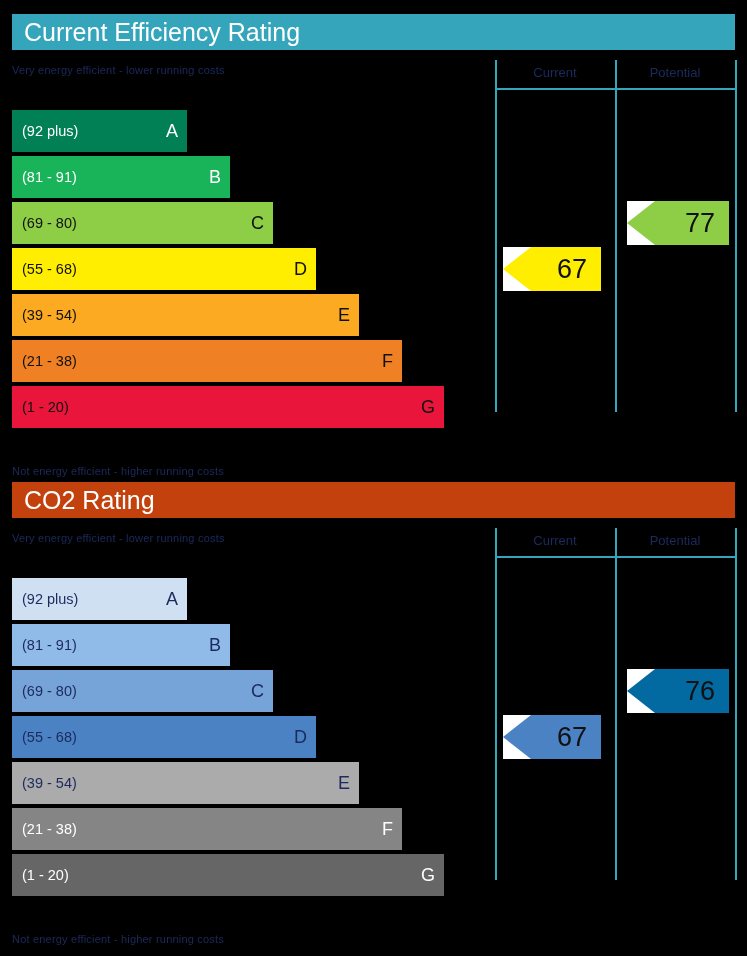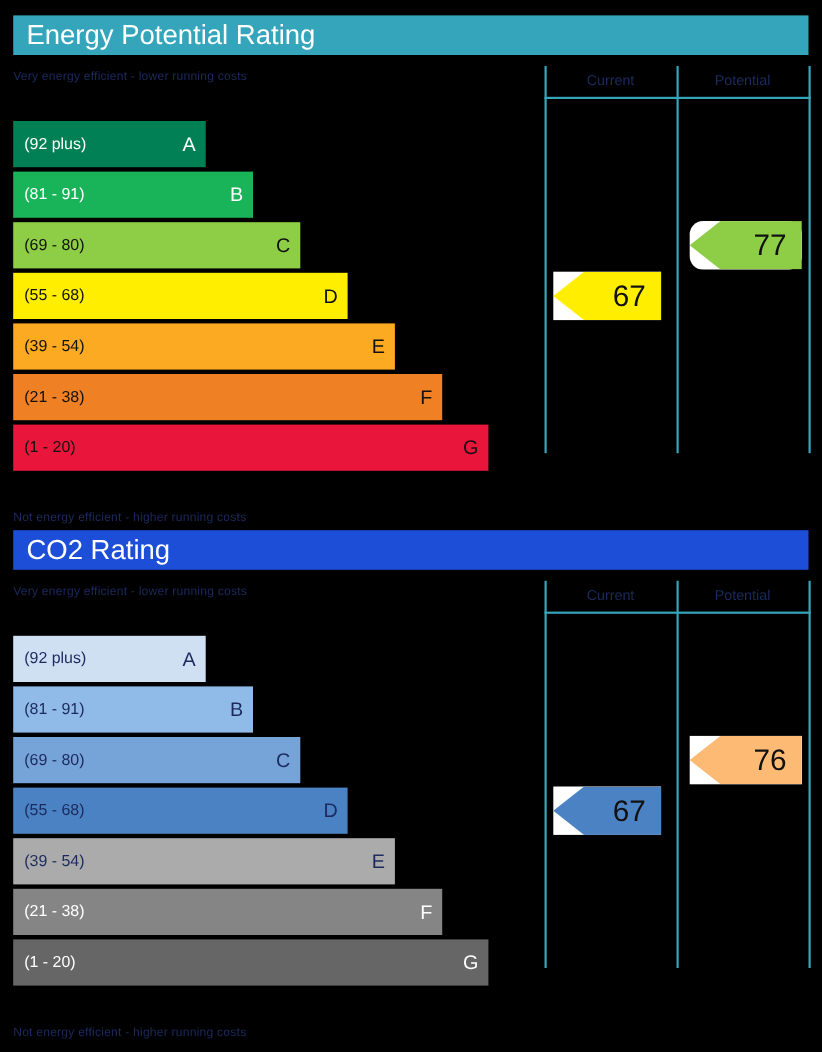--- a/index.html
+++ b/index.html
@@ -113,21 +113,21 @@
     font-size: 27px;
     line-height: 1;
     color: #111111;
   }
 </style>
 </head>
 <body>
 
 <div id="page">
     <div class="banner" style="top: 14px; background: rgb(53, 165, 187);">
-      <div class="banner-text">Energy Potential Rating</div>
+      <div class="banner-text">Current Efficiency Rating</div>
     </div>
     <div class="caption" style="top: 64px; color: rgb(28, 42, 94);">Very energy efficient - lower running costs</div>
     <div class="caption" style="top: 465px; color: rgb(28, 42, 94);">Not energy efficient - higher running costs</div>
     <div class="bars" style="top: 110px;">
       <div class="bar-row">
         <div class="bar" style="width: 175px; background: rgb(0, 128, 84);">
           <span class="bar-range" style="color: rgb(255, 255, 255);">(92 plus)</span>
           <span class="bar-letter" style="color: rgb(255, 255, 255);">A</span>
         </div>
       </div>
@@ -173,26 +173,26 @@
     <div class="tline-v" style="left: 615px; top: 60px; height: 352px; background: rgb(53, 165, 187);"></div>
     <div class="tline-v" style="left: 735px; top: 60px; height: 352px; background: rgb(53, 165, 187);"></div>
     <div class="tline-h" style="left: 495px; top: 88px; width: 242px; background: rgb(53, 165, 187);"></div>
     <div class="col-head" style="left: 495px; width: 120px; top: 65px; color: rgb(28, 42, 94);">Current</div>
     <div class="col-head" style="left: 615px; width: 120px; top: 65px; color: rgb(28, 42, 94);">Potential</div>
     <div class="arrow-wrap" style="left: 503px; width: 98px; top: 247px;">
       <div class="arrow-shape" style="background: rgb(255, 238, 0);">
         <span class="arrow-value">67</span>
       </div>
     </div>
-    <div class="arrow-wrap" style="left: 627px; width: 102px; top: 201px; border-radius: 12px;">
+    <div class="arrow-wrap" style="left: 627px; width: 102px; top: 201px;">
       <div class="arrow-shape" style="background: rgb(141, 206, 70);">
         <span class="arrow-value">77</span>
       </div>
     </div>
-    <div class="banner" style="top: 482px; background: #1d4ed8;">
+    <div class="banner" style="top: 482px; background: #c2410c;">
       <div class="banner-text">CO2 Rating</div>
     </div>
     <div class="caption" style="top: 532px; color: rgb(28, 42, 94);">Very energy efficient - lower running costs</div>
     <div class="caption" style="top: 933px; color: rgb(28, 42, 94);">Not energy efficient - higher running costs</div>
     <div class="bars" style="top: 578px;">
       <div class="bar-row">
         <div class="bar" style="width: 175px; background: rgb(207, 224, 243);">
           <span class="bar-range" style="color: rgb(28, 42, 94);">(92 plus)</span>
           <span class="bar-letter" style="color: rgb(28, 42, 94);">A</span>
         </div>
@@ -240,17 +240,17 @@
     <div class="tline-v" style="left: 735px; top: 528px; height: 352px; background: rgb(53, 165, 187);"></div>
     <div class="tline-h" style="left: 495px; top: 556px; width: 242px; background: rgb(53, 165, 187);"></div>
     <div class="col-head" style="left: 495px; width: 120px; top: 533px; color: rgb(28, 42, 94);">Current</div>
     <div class="col-head" style="left: 615px; width: 120px; top: 533px; color: rgb(28, 42, 94);">Potential</div>
     <div class="arrow-wrap" style="left: 503px; width: 98px; top: 715px;">
       <div class="arrow-shape" style="background: rgb(74, 130, 196);">
         <span class="arrow-value">67</span>
       </div>
     </div>
     <div class="arrow-wrap" style="left: 627px; width: 102px; top: 669px;">
-      <div class="arrow-shape" style="background: #fdba74;">
+      <div class="arrow-shape" style="background: #0369a1;">
         <span class="arrow-value">76</span>
       </div>
     </div>
   </div>
 
 </body></html>

